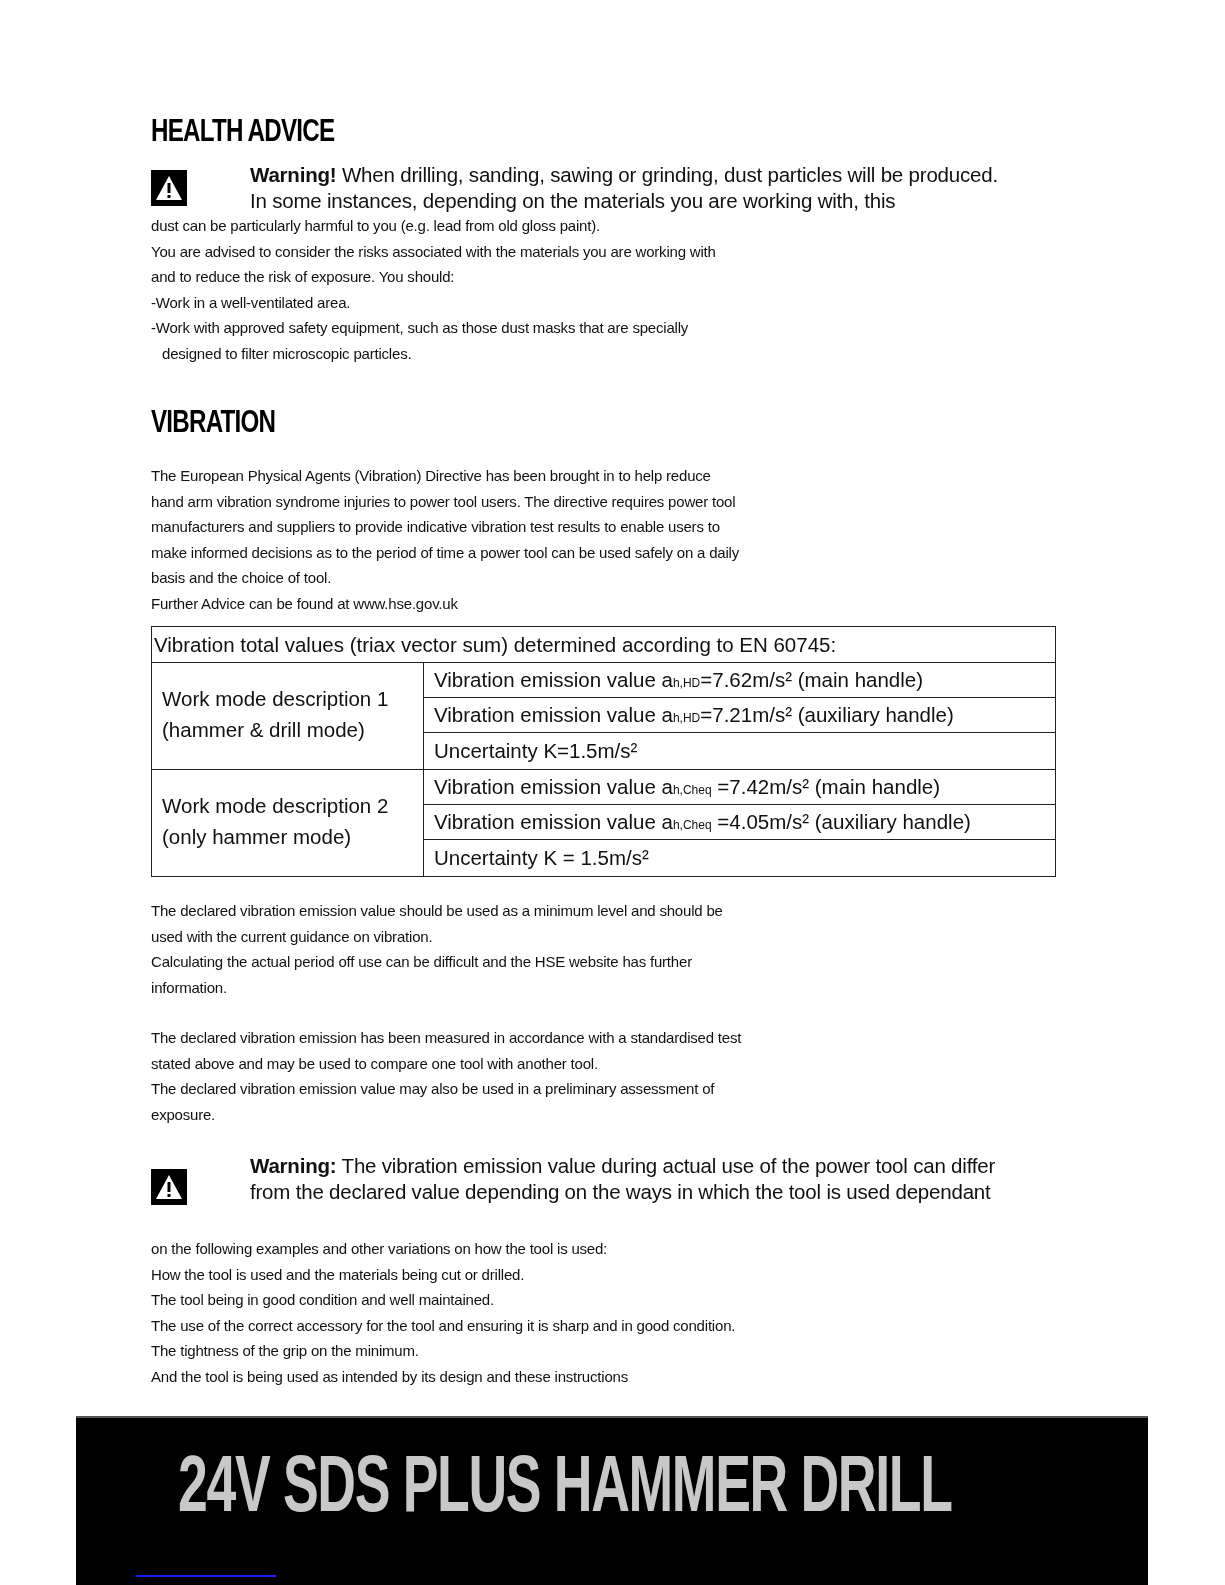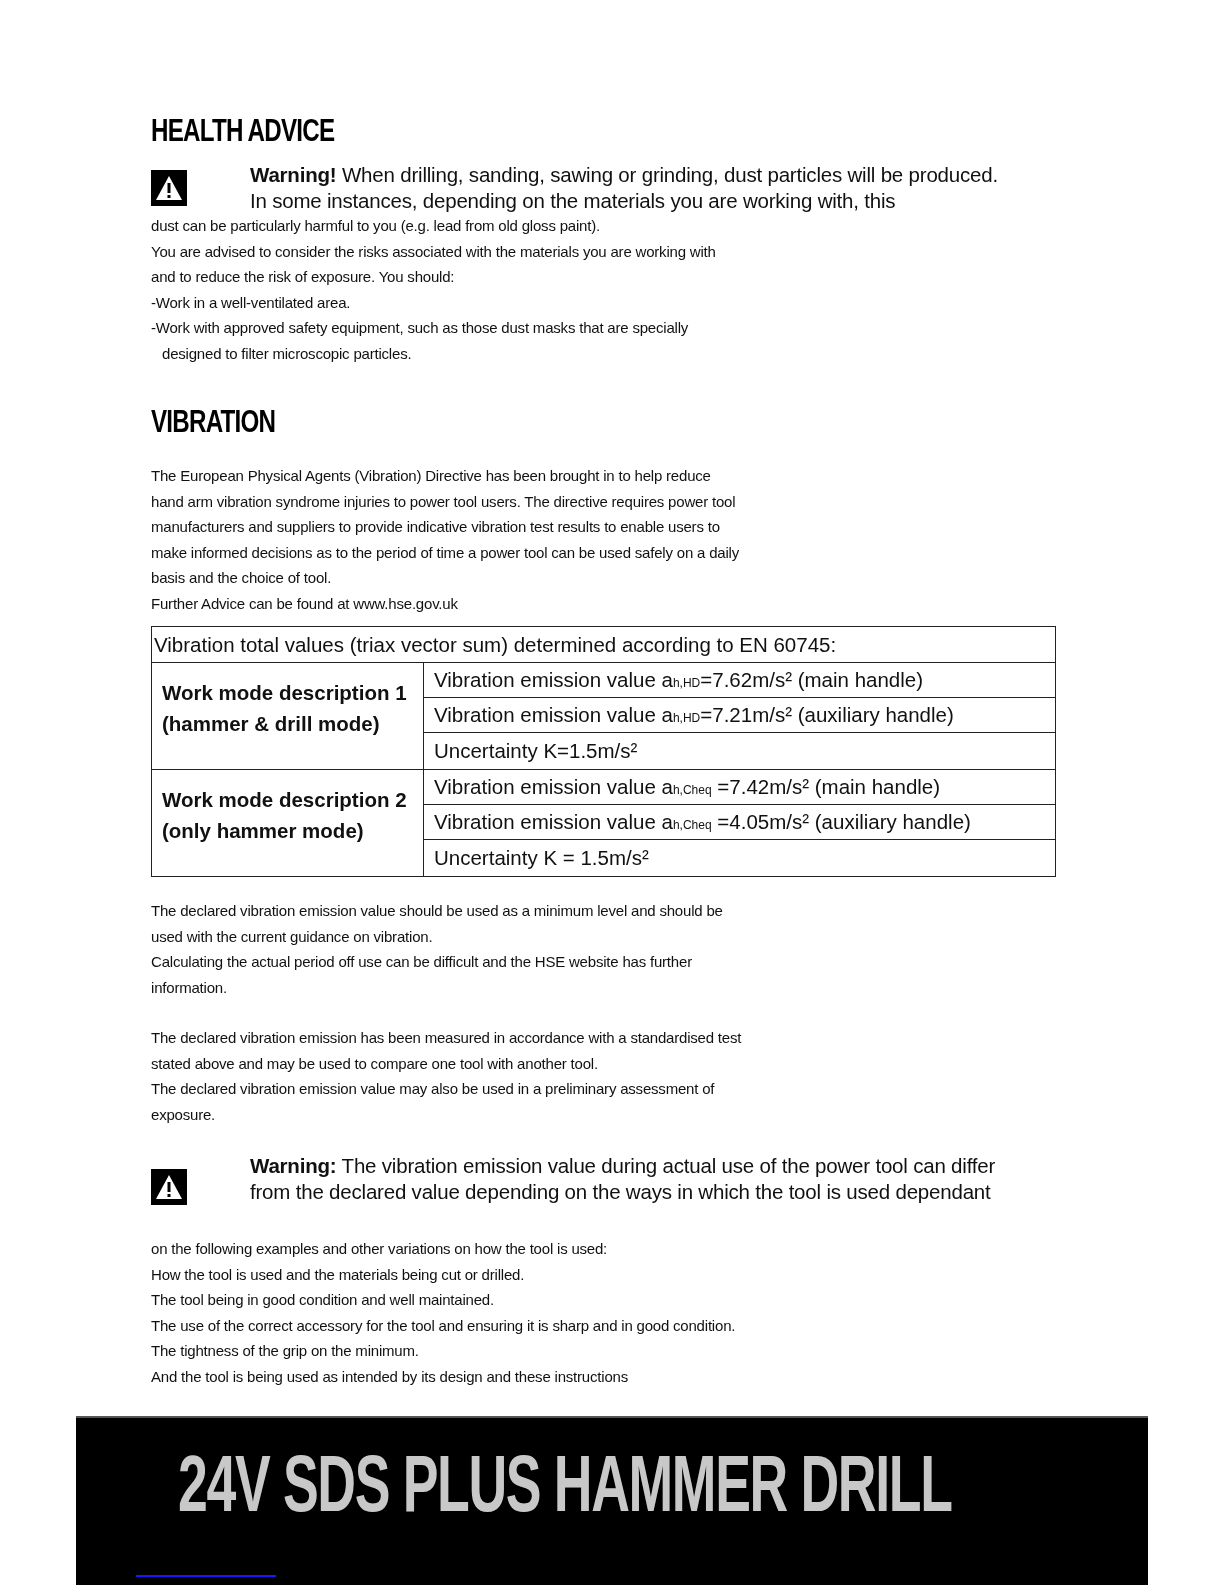--- a/index.html
+++ b/index.html
@@ -21,21 +21,21 @@
   .warn-icon svg { width: 30px; height: 28px; }
 
   .warn-first { position: absolute; left: 208px; font-size: 20.5px; line-height: 25.5px; white-space: nowrap; letter-spacing: -0.2px; margin-left: 34px; }
   .warn-first b { font-weight: bold; }
 
   
   .vtable { position: absolute; left: 143px; top: 626px; width: 905px; border-collapse: collapse;
             font-size: 20.5px; color: #111; }
   .vtable td { border: 1.5px solid #222; padding: 0 10px; vertical-align: top; white-space: nowrap; margin-left: 40px; }
   .vtable .hdr td { height: 35px; vertical-align: middle; padding-left: 2px; }
-  .vtable .mode { width: 251px; padding-top: 14px; line-height: 31px; font-weight: bold; }
+  .vtable .mode { width: 251px; padding-top: 20px; line-height: 31px; }
   .vtable .val { height: 34px; vertical-align: middle; }
   .vtable .unc { height: 36px; vertical-align: middle; }
   .sub { font-size: 12px; }
 
   .footer-band { position: absolute; left: 68px; top: 1416px; width: 1072px; height: 169px;
                  background: #000; border-top: 2px solid #555; }
   .footer-title { position: absolute; left: 170px; top: 1438px; font-family: "Liberation Sans", sans-serif;
                   font-weight: bold; font-size: 80px; color: #c8c8c8; letter-spacing: -2px;
                   transform: scaleX(0.67); transform-origin: left top; white-space: nowrap; }
   .footer-link { position: absolute; left: 128px; top: 1575px; width: 140px; height: 2px; background: #1a1aff; }

